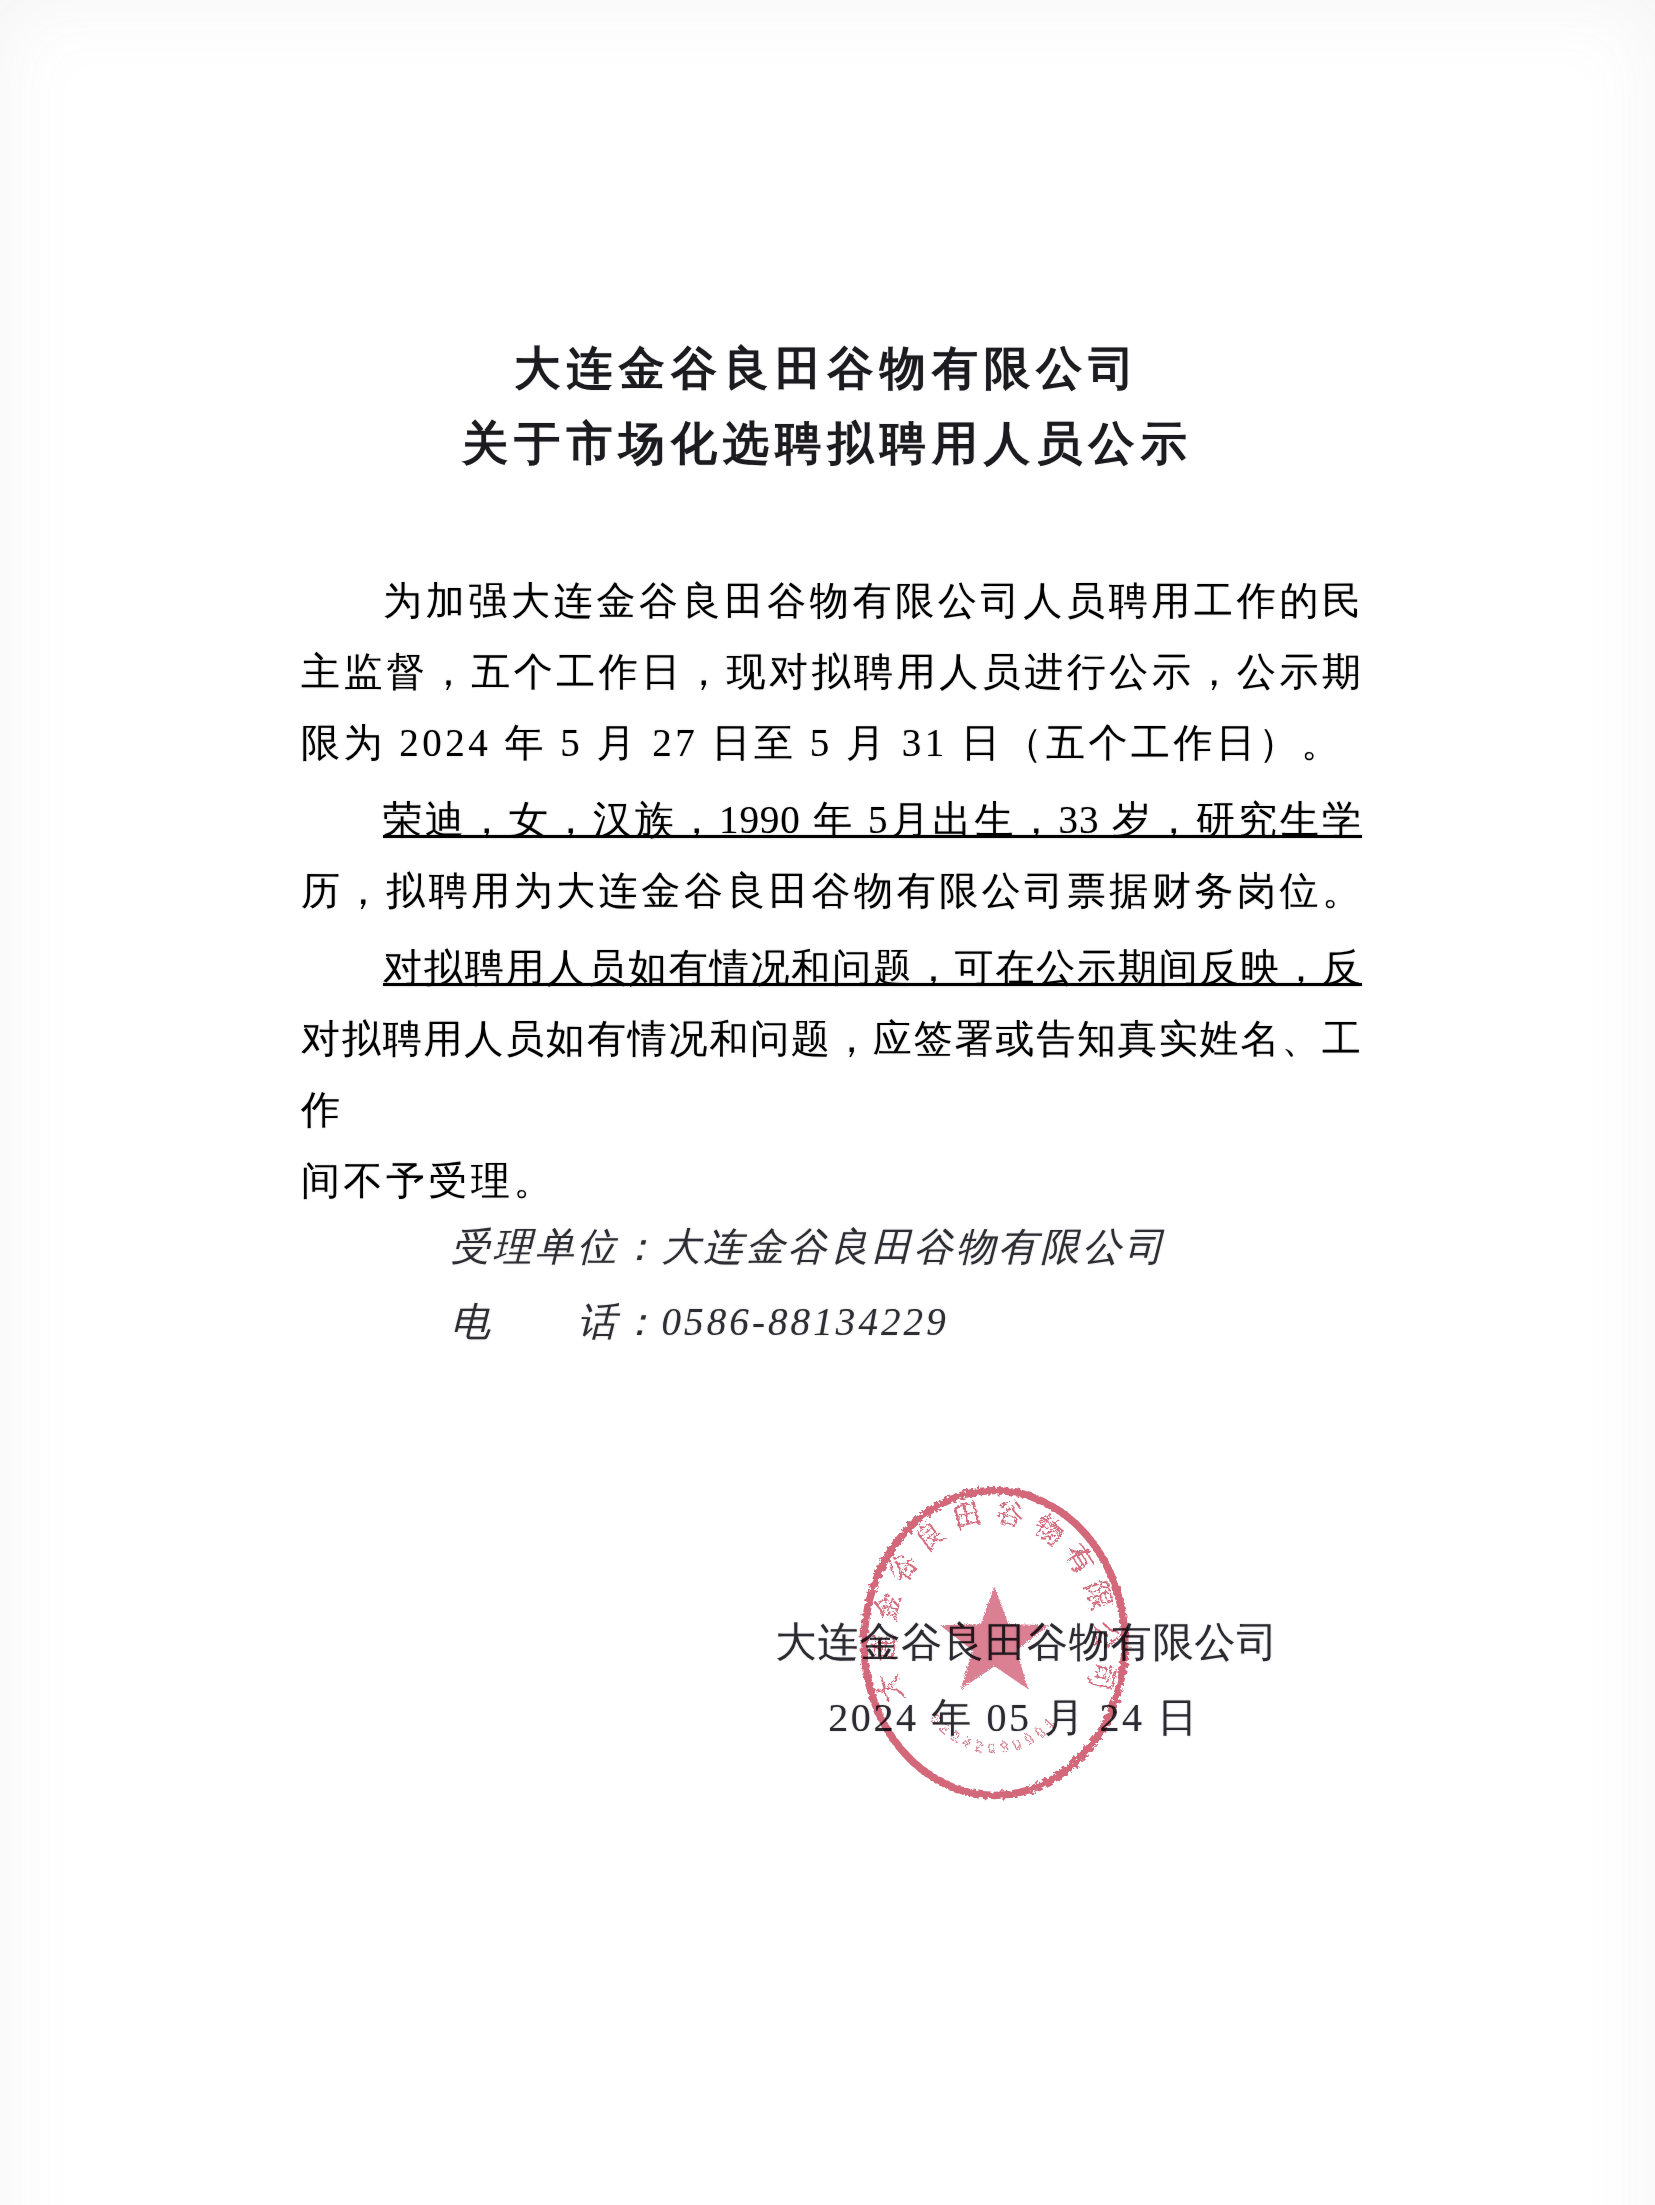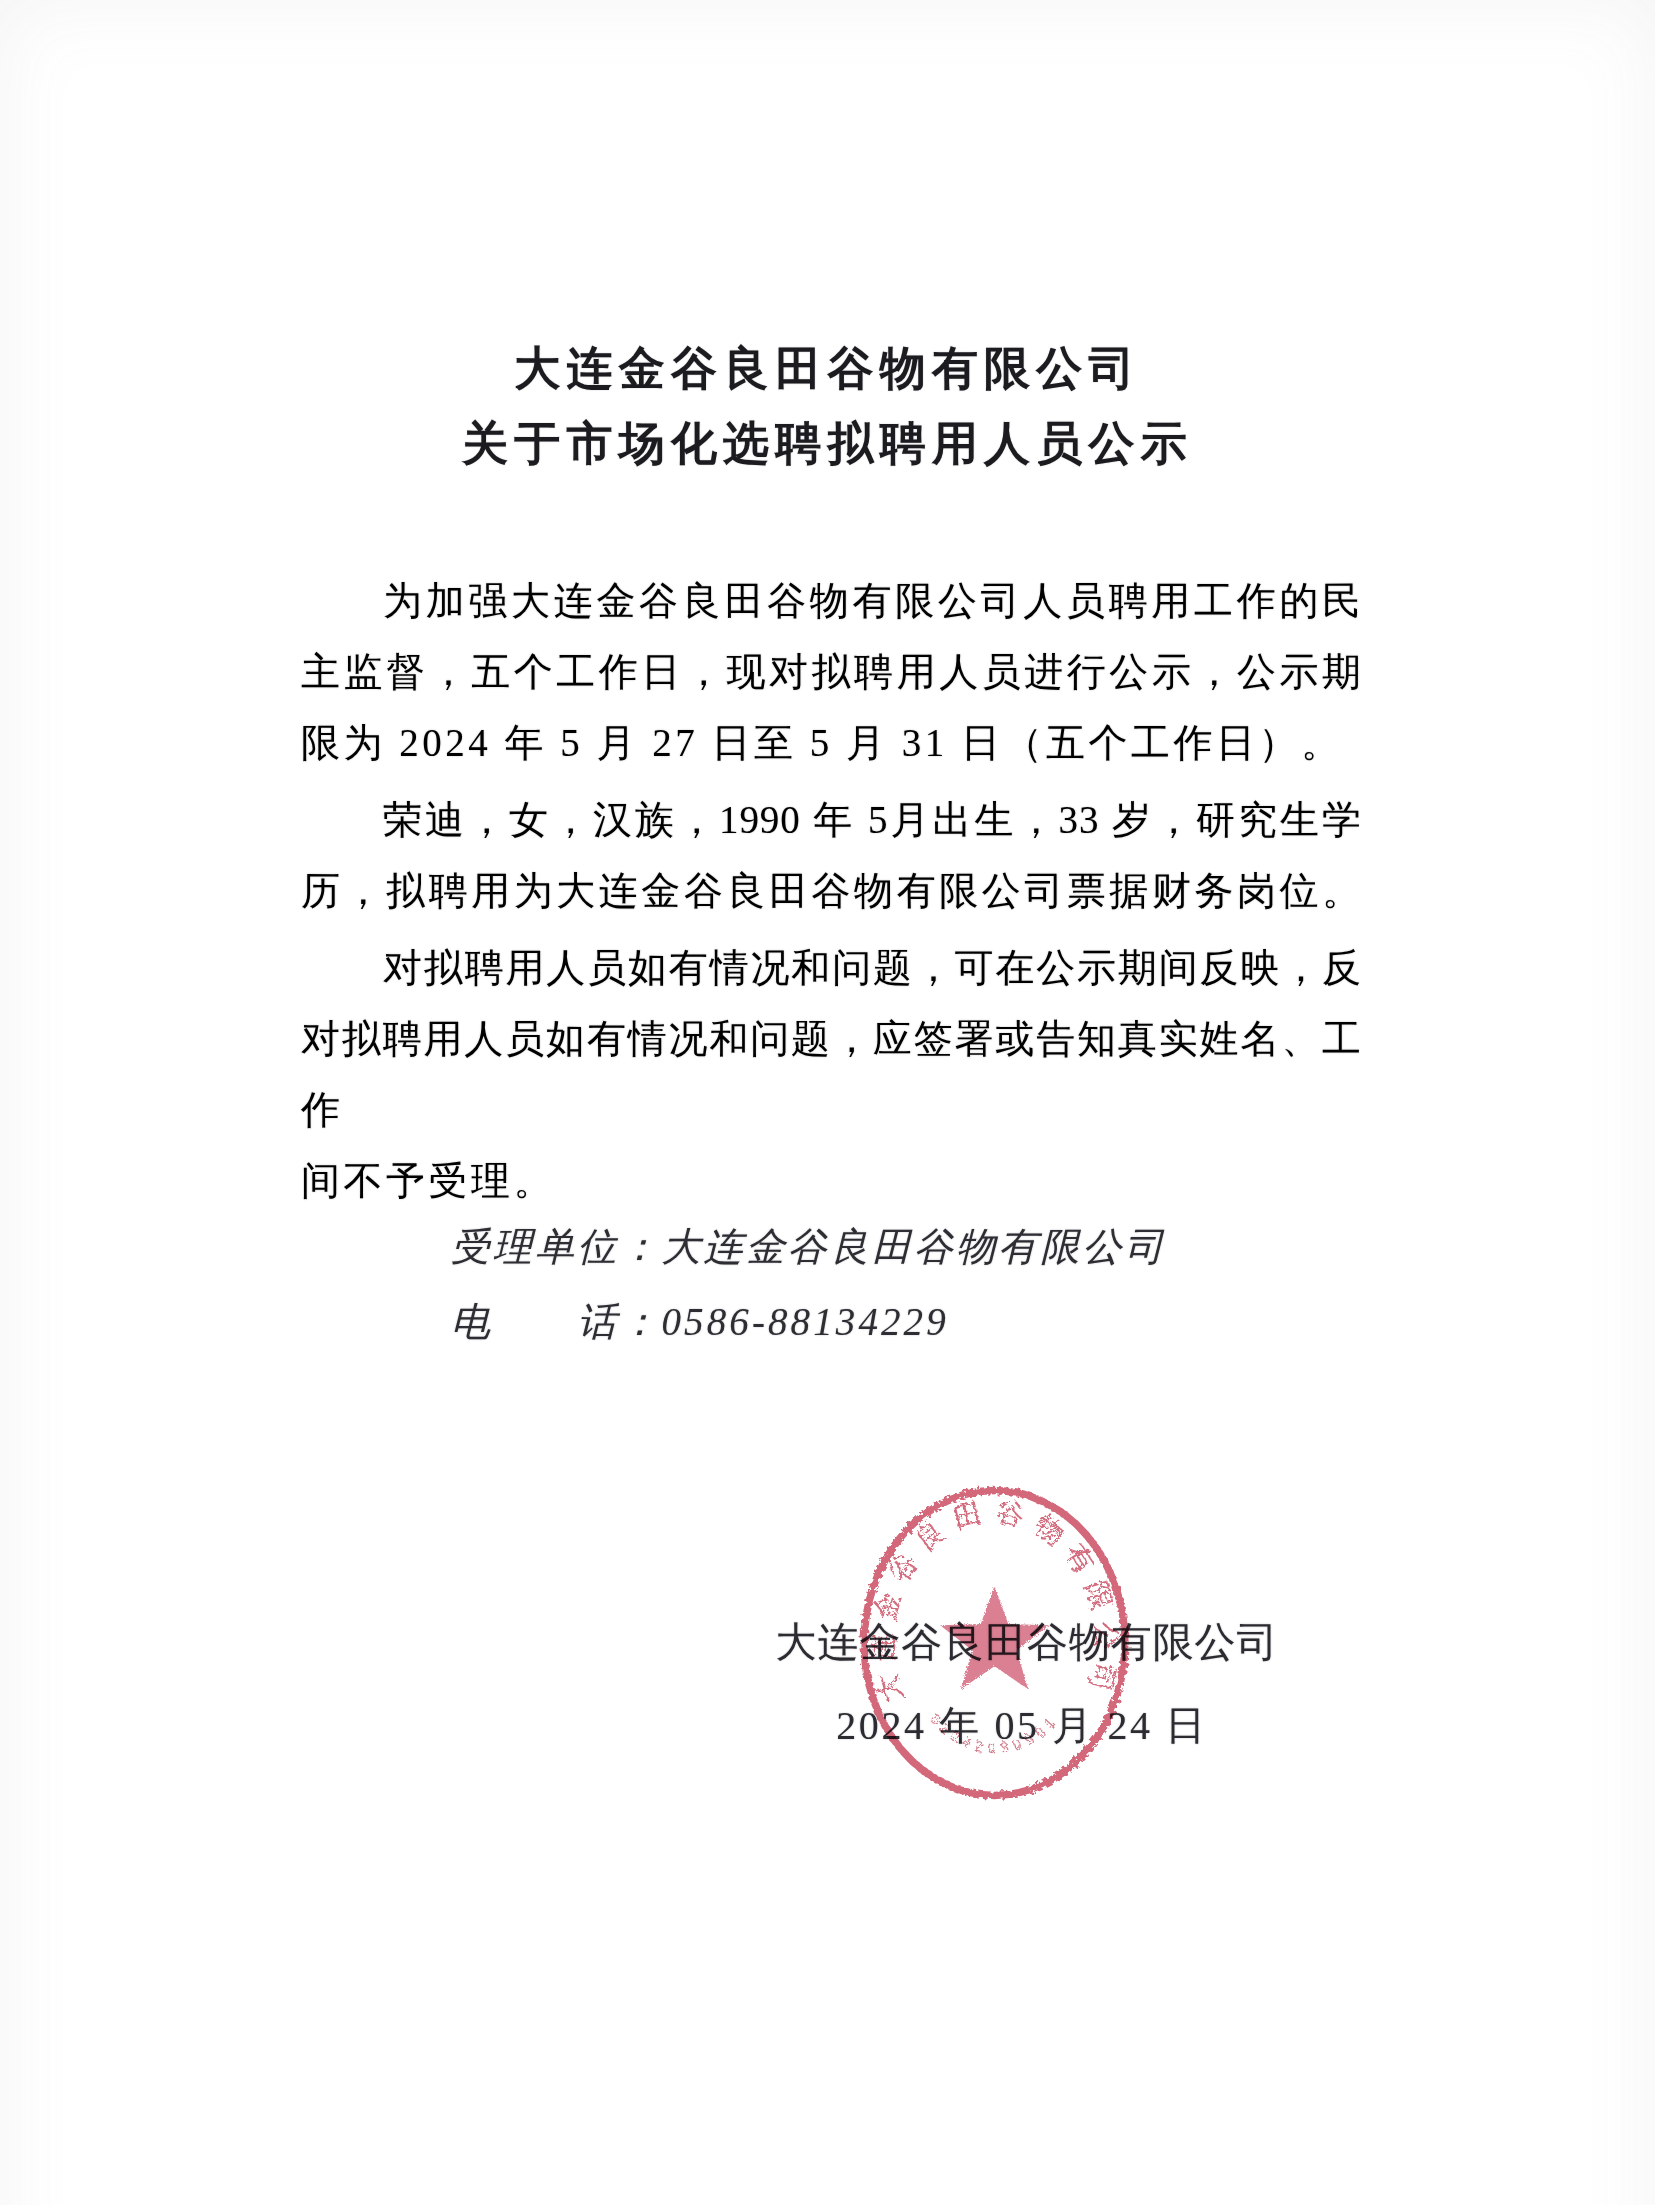--- a/index.html
+++ b/index.html
@@ -36,39 +36,39 @@
   .doc-body p{
     margin:0;line-height:71px;letter-spacing:3.5px;
     white-space:nowrap;
   }
   .doc-body p.just{
     white-space:normal;
     text-align:justify;text-align-last:justify;
     letter-spacing:0.9px;
   }
   .doc-body p.ind{text-indent:82px;}
-  .doc-body p.pgap{margin-top:6.2px;}
+  .doc-body p.pgap{margin-top:6.2px;text-decoration:underline;}
 
   .doc-contact{
     position:absolute;top:1209px;left:451px;
     font-size:39px;color:#2d2d33;
     text-shadow:0 0 1.8px rgba(35,35,42,.32);
     font-style:italic;
   }
   .doc-contact p{margin:0;line-height:75px;letter-spacing:3.1px;white-space:nowrap;}
 
   .sig-company{
     position:absolute;top:1620px;left:1027px;transform:translateX(-50%);
     margin:0;font-size:41px;line-height:44px;letter-spacing:0.9px;
     color:#2b2b31;white-space:nowrap;
     text-shadow:0 0 1.8px rgba(35,35,42,.32);
   }
   .sig-date{
     position:absolute;top:1696px;left:1014px;transform:translateX(-50%);
-    margin:8px;font-size:40px;line-height:44px;letter-spacing:2.6px;
+    margin:0;font-size:40px;line-height:44px;letter-spacing:2.6px;
     color:#2b2b31;white-space:nowrap;
     text-shadow:0 0 1.8px rgba(35,35,42,.32);
   }
 
   .seal{
     position:absolute;left:840px;top:1469px;width:309px;height:348px;
     mix-blend-mode:multiply;opacity:.9;
   }
   .seal svg{width:100%;height:100%;display:block;}
 </style>

